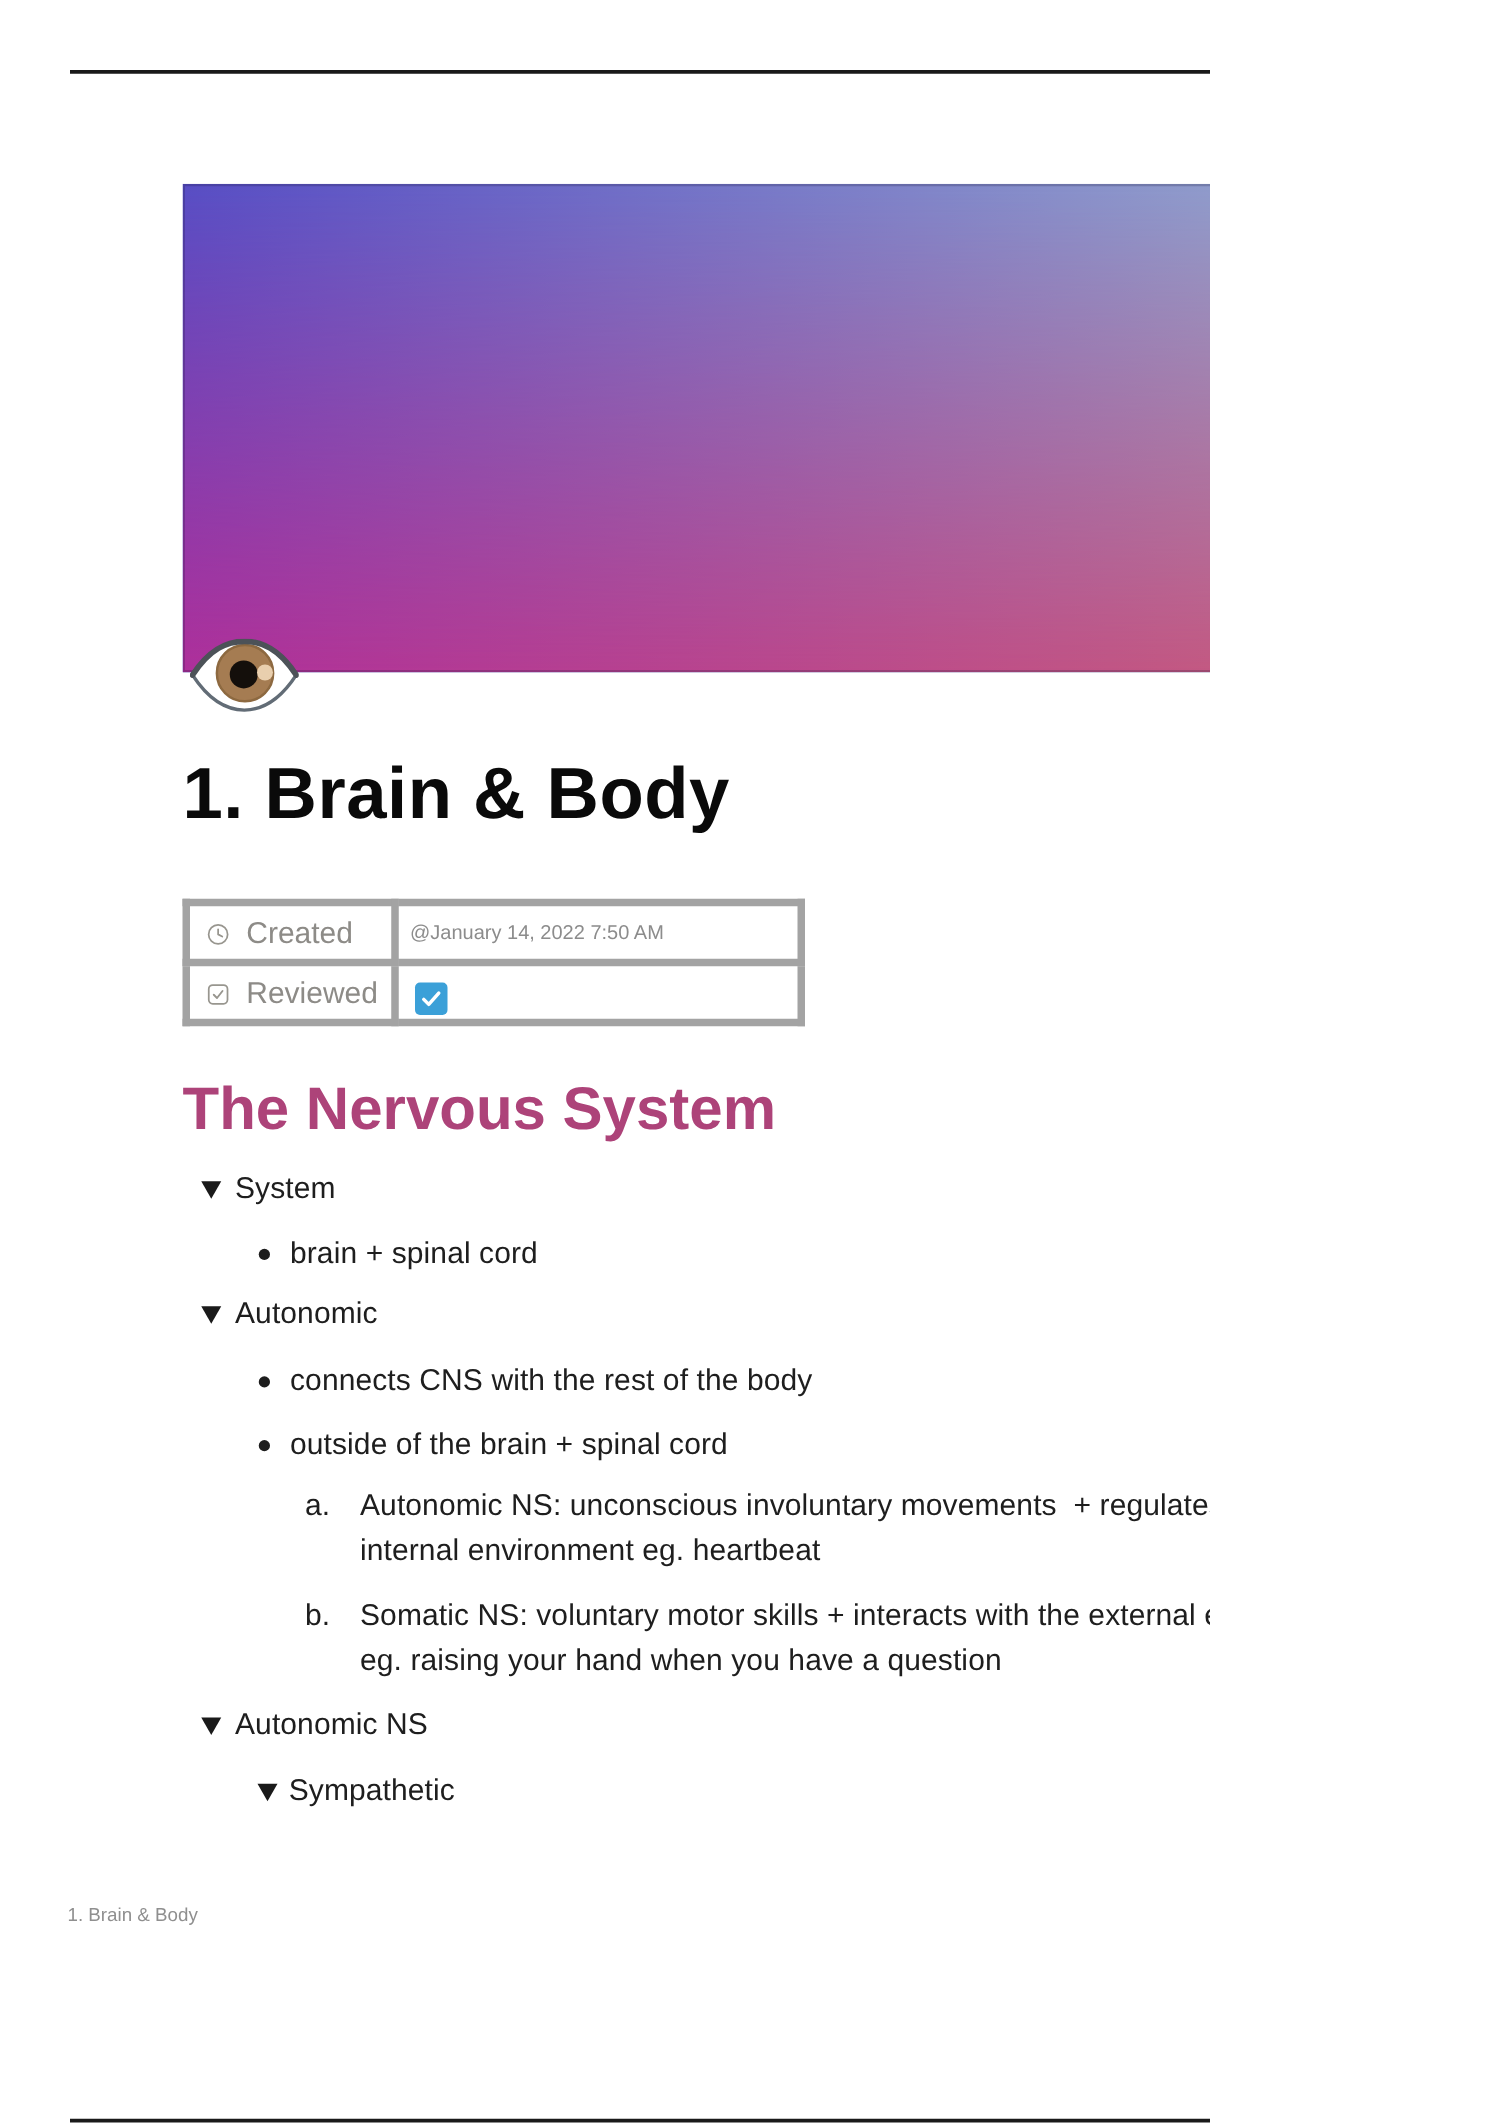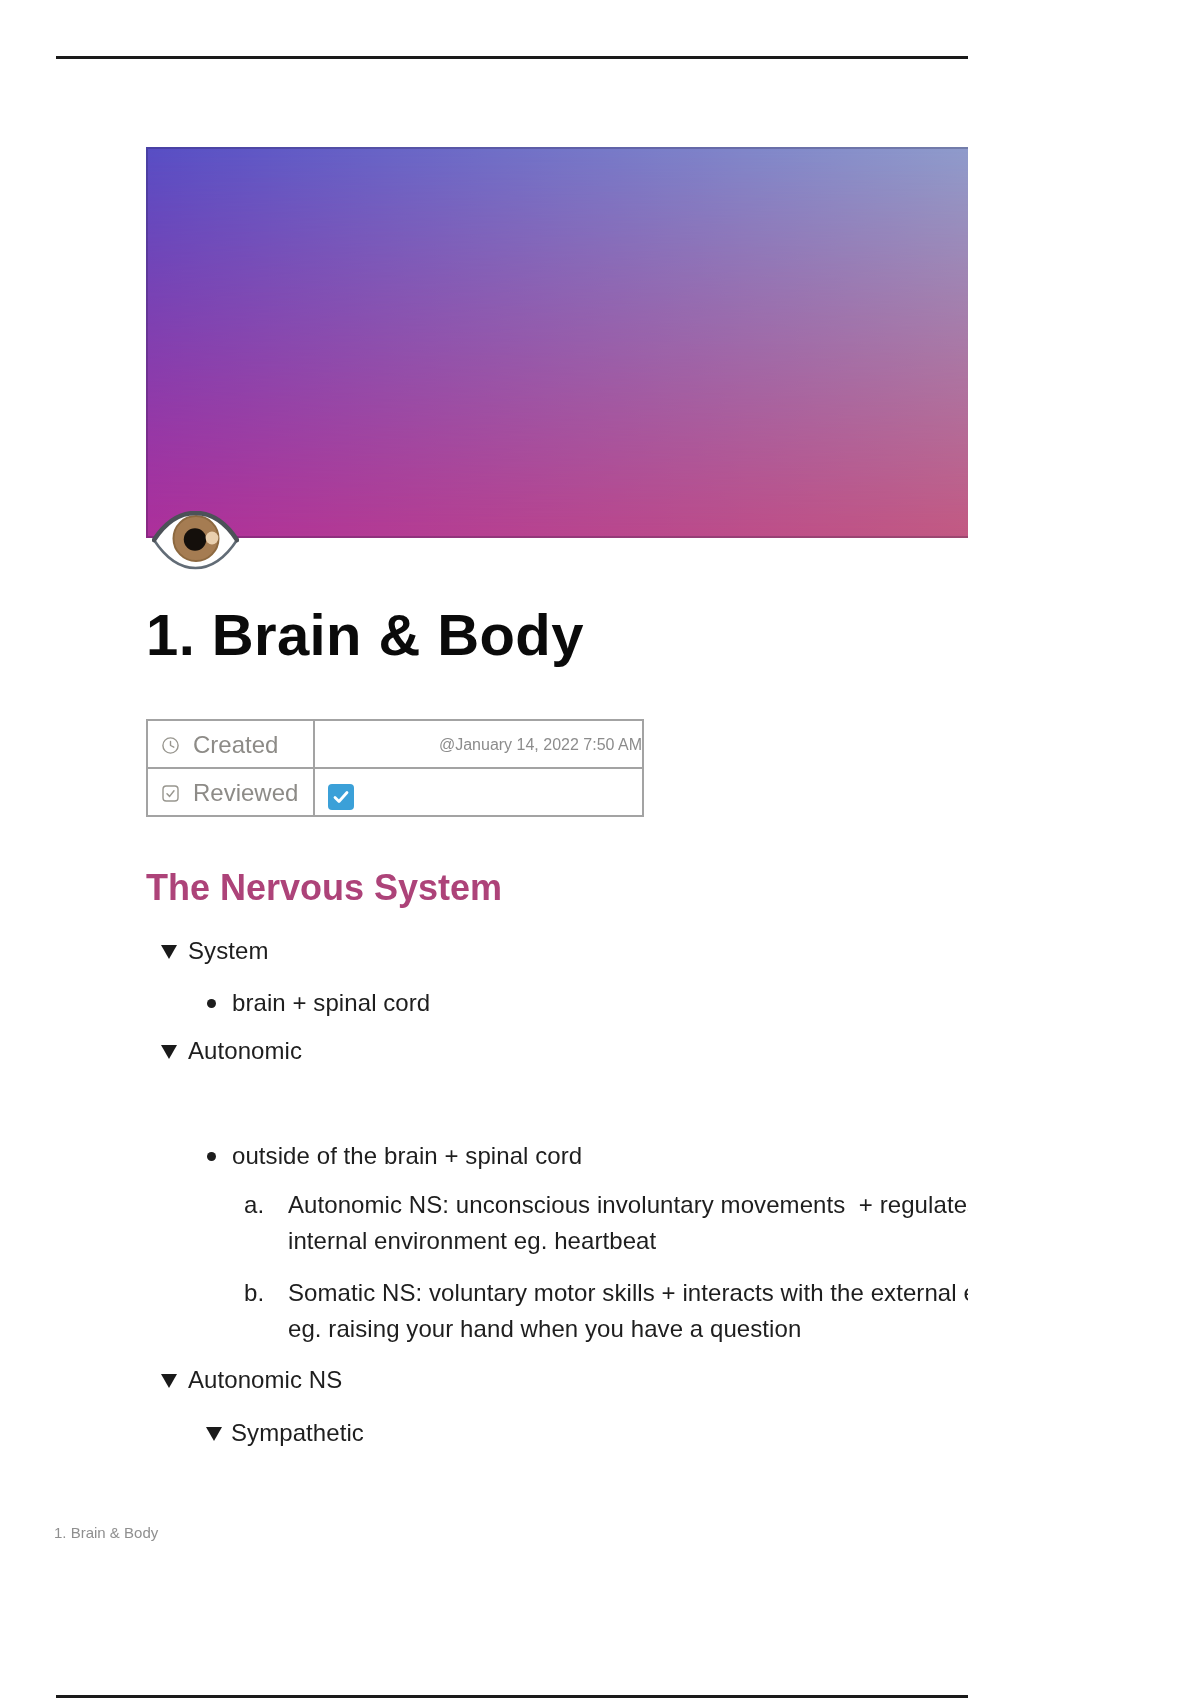--- a/index.html
+++ b/index.html
@@ -20,29 +20,29 @@
   .cover .edge { position:absolute; left:0; top:0; width:100%; height:100%;
     box-shadow: inset 0 0 0 2px rgba(20,16,50,0.22); }
 
   .page-icon { position:absolute; left:152px; top:511px; width:87px; height:59px; }
 
   .doc-title { position:absolute; left:146px; top:606px; font-size:58px; font-weight:bold;
     color:#0a0a0a; line-height:58px; letter-spacing:0.4px; white-space:nowrap; }
 
   
   .props { position:absolute; left:146px; top:719px; width:498px; border-collapse:collapse; table-layout:fixed; }
-  .props td { border:2px solid #a3a3a3; height:48px; vertical-align:middle;text-align:right; }
+  .props td { border:6px solid #a3a3a3; height:48px; vertical-align:middle; }
   .props td.k { width:167px; padding-left:13px; padding-top:2px; color:#8d8b87; font-size:24px; }
   .props td.v { padding-left:9px; padding-top:2px; color:#8c8c8c; font-size:16px; }
   .prop-cell { display:flex; align-items:center; gap:13px; }
   .prop-icon { width:19px; height:19px; flex:none; }
   .chk { width:26px; height:26px; border-radius:4px; background:#3ba0d8; display:flex;
     align-items:center; justify-content:center; position:relative; top:4px; margin-left:4px; }
 
-  .h1 { position:absolute; left:146px; top:866px; font-size:36px; font-weight:bold;
+  .h1 { position:absolute; left:146px; top:866px; font-size:48px; font-weight:bold;
     color:#ad4379; line-height:44px; white-space:nowrap; }
 
   .item { position:absolute; font-size:24px; line-height:36px; color:#1e1e1e; letter-spacing:0.08px; }
   .item .txt { white-space:pre-wrap; display:block;margin-left:12px; }
   .tri { position:absolute; left:0; width:0; height:0;
     border-left:8.5px solid transparent; border-right:8.5px solid transparent;
     border-top:14px solid #1a1a1a; top:12px; }
   .dot { position:absolute; left:0; top:14px; width:9px; height:9px; border-radius:50%;
     background:#1d1d1d; }
 
@@ -129,20 +129,24 @@
   <div class="item" style="left:207px; top:985px;">
     <span class="dot"></span>
     <span class="txt" style="margin-left:25px;">brain + spinal cord</span>
   </div>
 
   <div class="item" style="left:161px; top:1033px;">
     <span class="tri"></span>
     <span class="txt" style="margin-left:27px;">Autonomic</span>
   </div>
 
+  <div class="item" style="left:207px; top:1087px;">
+    <span class="dot"></span>
+    <span class="txt" style="margin-left:25px;">connects CNS with the rest of the body</span>
+  </div>
 
   <div class="item" style="left:207px; top:1138px;">
     <span class="dot"></span>
     <span class="txt" style="margin-left:25px;">outside of the brain + spinal cord</span>
   </div>
 
   <div class="item" style="left:244px; top:1187px; display:flex;">
     <span style="flex:none; width:32px;">a.</span>
     <span class="txt" style="width:845px;">Autonomic NS: unconscious involuntary movements  + regulates body’s
 internal environment eg. heartbeat</span>

